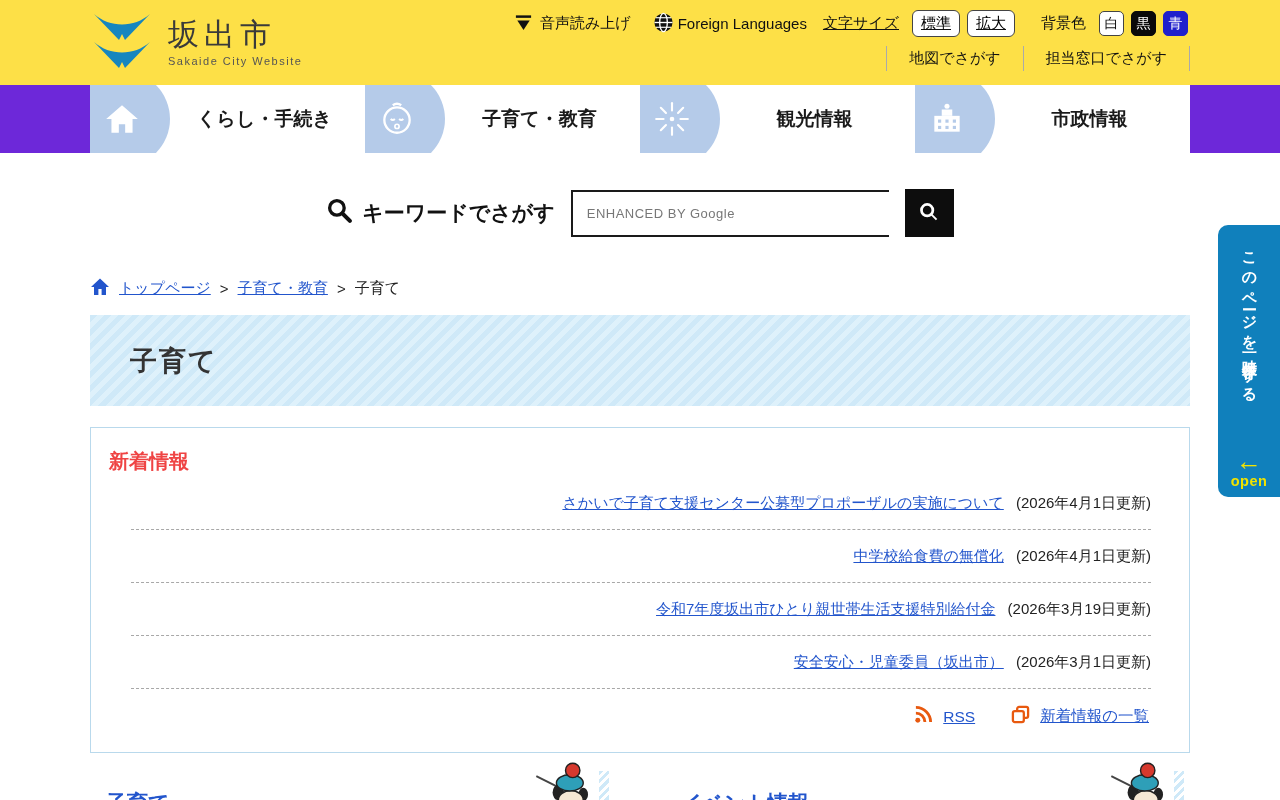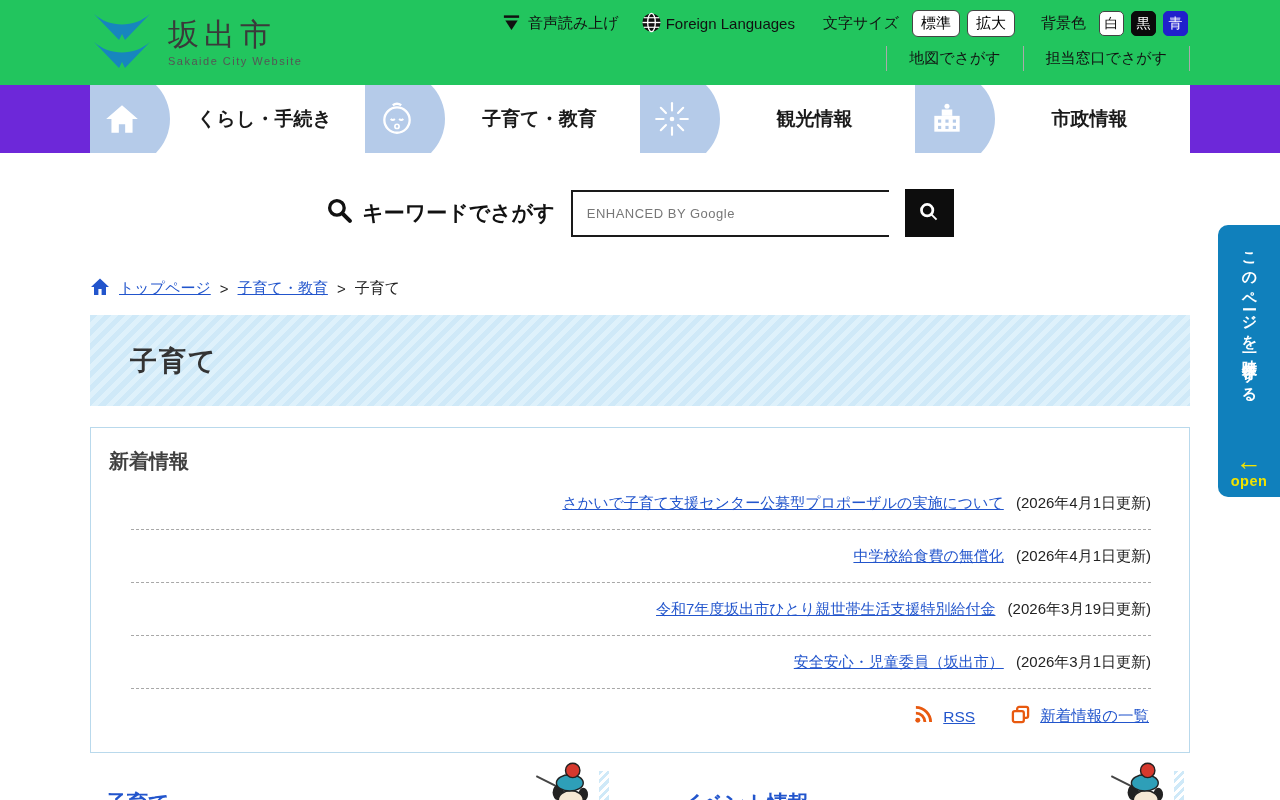--- a/index.html
+++ b/index.html
@@ -1,21 +1,21 @@
 <!DOCTYPE html>
 <html><head>
 <meta charset="utf-8">
 <style>
   * { margin:0; padding:0; box-sizing:border-box; }
   html,body { width:1280px; height:800px; overflow:hidden; background:#fff;
     font-family:"Liberation Sans","DejaVu Sans",sans-serif; color:#222; }
   a { text-decoration:none; }
 
   
-  .header { position:relative; height:85px; background:#22c55e;padding-left:48px; }
+  .header { position:relative; height:85px; background:#fde047;padding-left:48px; }
   .logo { position:absolute; left:90px; top:8px; display:flex; align-items:center; gap:14px; cursor:pointer; }
   .logo-text-jp { font-size:31px; color:#3a3a3a; letter-spacing:5px; line-height:1.3; }
   .logo-text-en { font-size:11px; color:#555; letter-spacing:1.5px; }
   .util1 { position:absolute; top:10px; right:92px; display:flex; align-items:center; font-size:15px; color:#111; }
   .util1 .grp { display:flex; align-items:center; gap:7px; margin-left:22px; }
   .btn-size { border:1.5px solid #444; border-radius:6px; background:#fff; padding:3px 8px; font-size:15px; cursor:pointer; font-family:inherit; }
   .btn-color { width:25px; height:25px; border-radius:5px; display:flex; align-items:center; justify-content:center; font-size:14px; cursor:pointer; border:1.5px solid #444; font-family:inherit; }
   .btn-color.white { background:#fff; color:#111; }
   .btn-color.black { background:#0a0a0a; color:#fff; border-color:#0a0a0a; }
   .btn-color.blue  { background:#2020cc; color:#fff; border-color:#2020cc; }
@@ -42,21 +42,21 @@
   .breadcrumb { width:1100px; margin:8px auto 15px; display:flex; align-items:center; gap:9px; font-size:15px; color:#222; }
   .bc-link { color:#2255cc; text-decoration:underline; cursor:pointer; }
 
   
   .page-title-bar { width:1100px; margin:0 auto; height:91px; display:flex; align-items:center; padding-left:40px;
     background:repeating-linear-gradient(135deg,#cfe9f8 0 5px,#def1fb 5px 10px); }
   .page-title { font-size:27px; font-weight:bold; color:#333; letter-spacing:2px; }
 
   
   .news-box { width:1100px; margin:21px auto 0; border:1px solid #b9d9ec; background:#fff; padding:20px 38px 24px 18px; }
-  .news-heading { font-size:20px; font-weight:bold; color:#404040; margin-bottom:2px; }
+  .news-heading { font-size:20px; font-weight:bold; color:#ef4444; margin-bottom:2px; }
   .news-list { list-style:none; margin-left:22px;text-align:right; }
   .news-item { padding:17px 0 16px; border-bottom:1px dashed #a8a8a8; font-size:15px; }
   .news-link { color:#2255cc; text-decoration:underline; cursor:pointer; }
   .news-date { color:#222; margin-left:8px; }
   .news-foot { display:flex; justify-content:flex-end; align-items:center; gap:10px; margin-top:16px; padding-right:2px; font-size:15.5px; }
   .foot-link { color:#2255cc; text-decoration:underline; cursor:pointer; }
   .foot-gap { width:16px; }
 
   
   .bottom-row { width:1100px; margin:30px auto 0; display:flex; gap:50px; }
@@ -106,21 +106,21 @@
         <svg width="21" height="21" viewBox="0 0 22 22">
           <circle cx="11" cy="11" r="9.5" fill="#111"></circle>
           <ellipse cx="11" cy="11" rx="4" ry="9.5" fill="none" stroke="#fff" stroke-width="1.4"></ellipse>
           <line x1="1.5" y1="11" x2="20.5" y2="11" stroke="#fff" stroke-width="1.4"></line>
           <line x1="3" y1="6" x2="19" y2="6" stroke="#fff" stroke-width="1.2"></line>
           <line x1="3" y1="16" x2="19" y2="16" stroke="#fff" stroke-width="1.2"></line>
         </svg>
       </span>
       <span>Foreign Languages</span>
     </span>
-    <span class="grp" style="margin-left:28px;">
+    <span class="grp" style="margin-left:16px;text-decoration:underline;">
       <span style="margin-right:6px;">文字サイズ</span>
       <button class="btn-size">標準</button>
       <button class="btn-size">拡大</button>
     </span>
     <span class="grp" style="margin-left:26px;">
       <span style="margin-right:6px;">背景色</span>
       <button class="btn-color white">白</button>
       <button class="btn-color black">黒</button>
       <button class="btn-color blue">青</button>
     </span>

